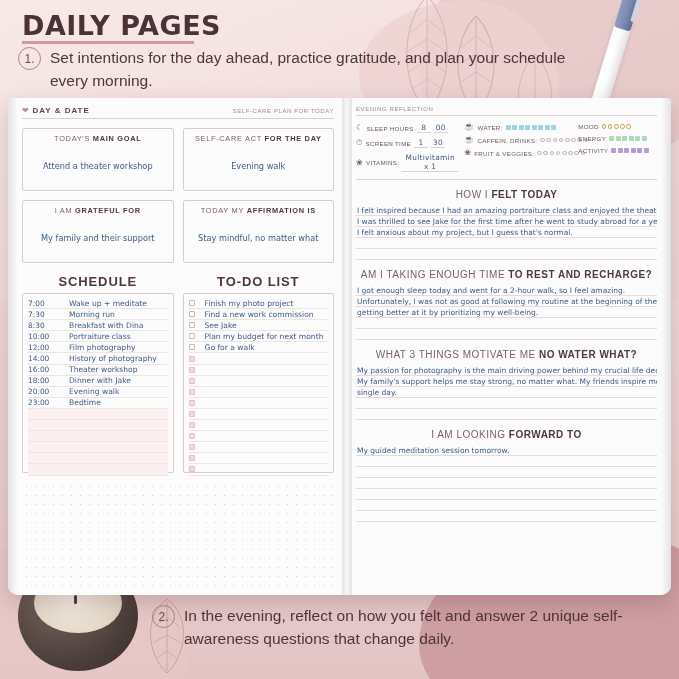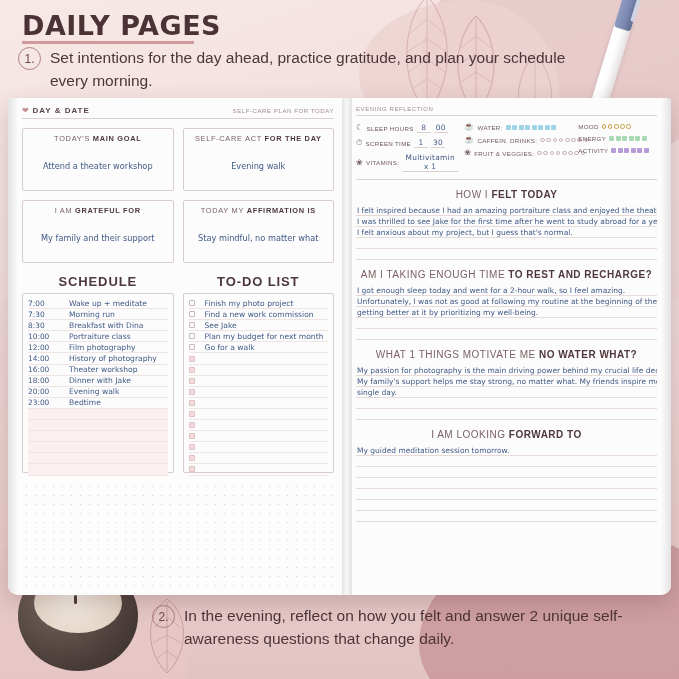--- a/index.html
+++ b/index.html
@@ -602,21 +602,21 @@
             <div class="sec-title"><span>AM I TAKING ENOUGH TIME </span><b>TO REST AND RECHARGE?</b></div>
             <div class="lines">
               <div class="line">I got enough sleep today and went for a 2-hour walk, so I feel amazing.</div>
               <div class="line">Unfortunately, I was not as good at following my routine at the beginning of the month, but I am</div>
               <div class="line">getting better at it by prioritizing my well-being.</div>
               <div class="line"></div>
               <div class="line"></div>
             </div>
           </div>
           <div class="sec">
-            <div class="sec-title"><span>WHAT 1 THINGS MOTIVATE ME </span><b>NO WATER WHAT?</b></div>
+            <div class="sec-title"><span>WHAT 3 THINGS MOTIVATE ME </span><b>NO WATER WHAT?</b></div>
             <div class="lines">
               <div class="line">My passion for photography is the main driving power behind my crucial life decision.</div>
               <div class="line">My family's support helps me stay strong, no matter what. My friends inspire me every</div>
               <div class="line">single day.</div>
               <div class="line"></div>
               <div class="line"></div>
             </div>
           </div>
           <div class="sec">
             <div class="sec-title"><span>I AM LOOKING </span><b>FORWARD TO</b></div>

